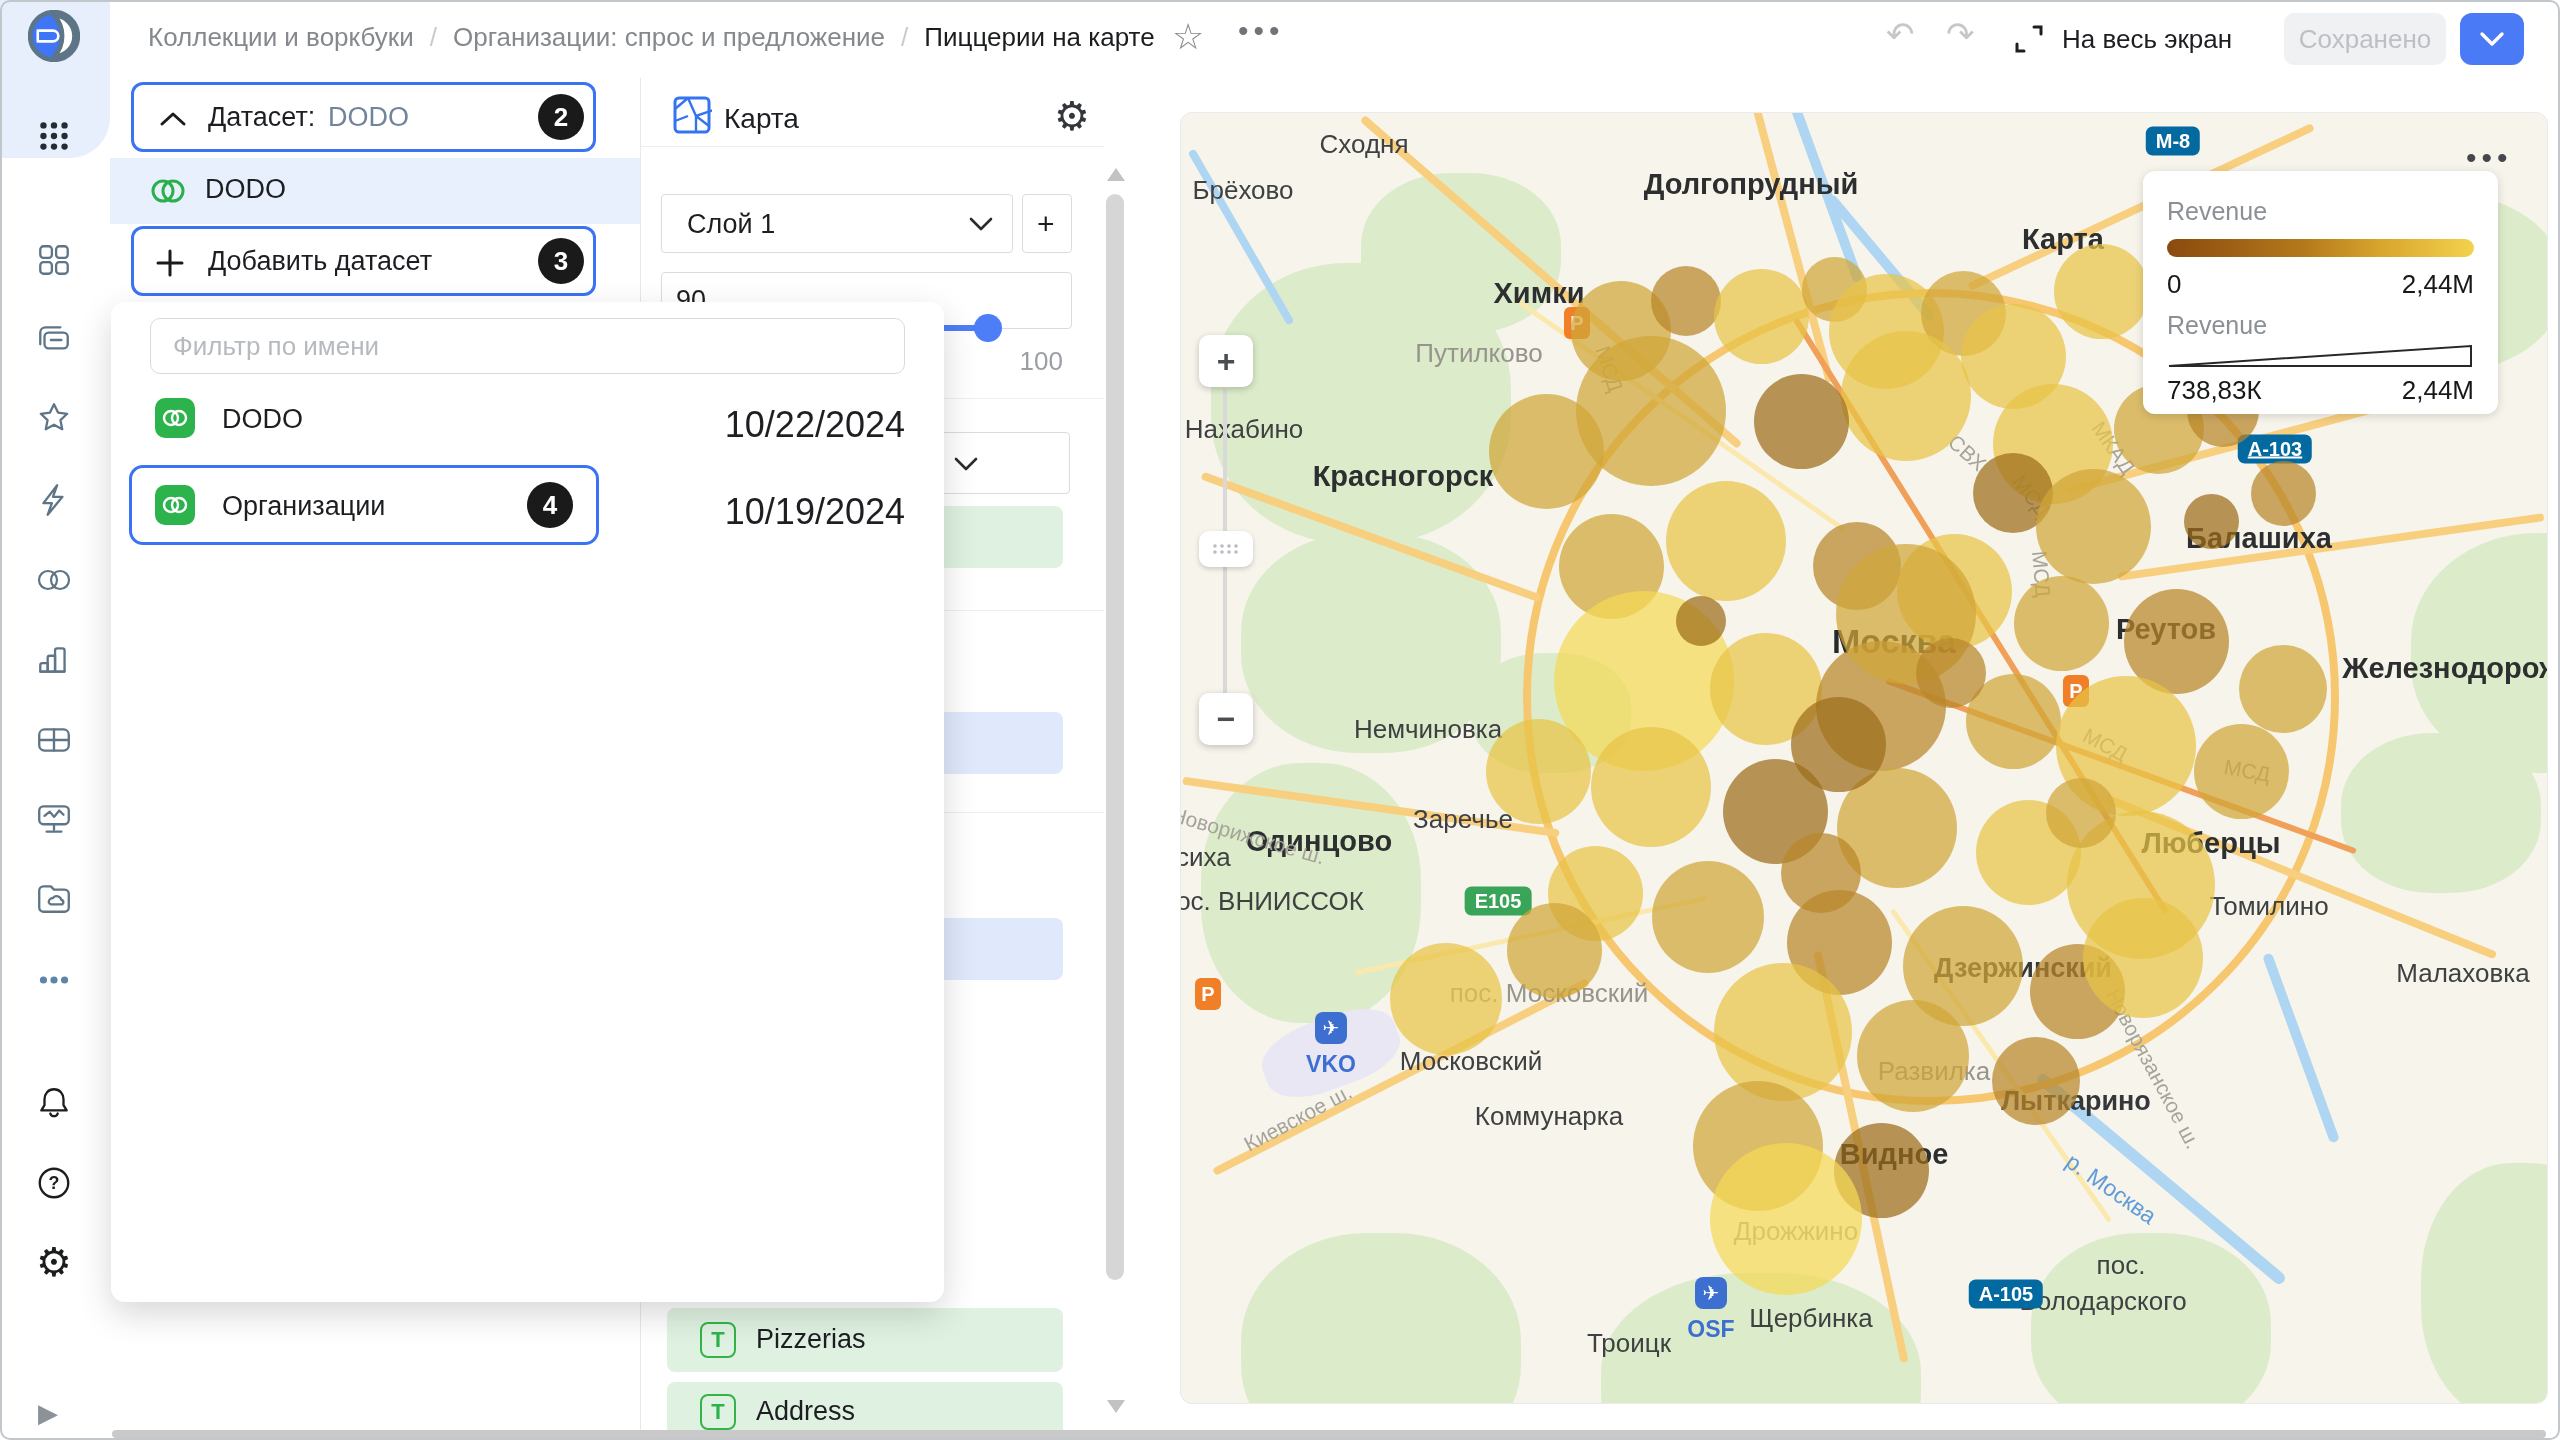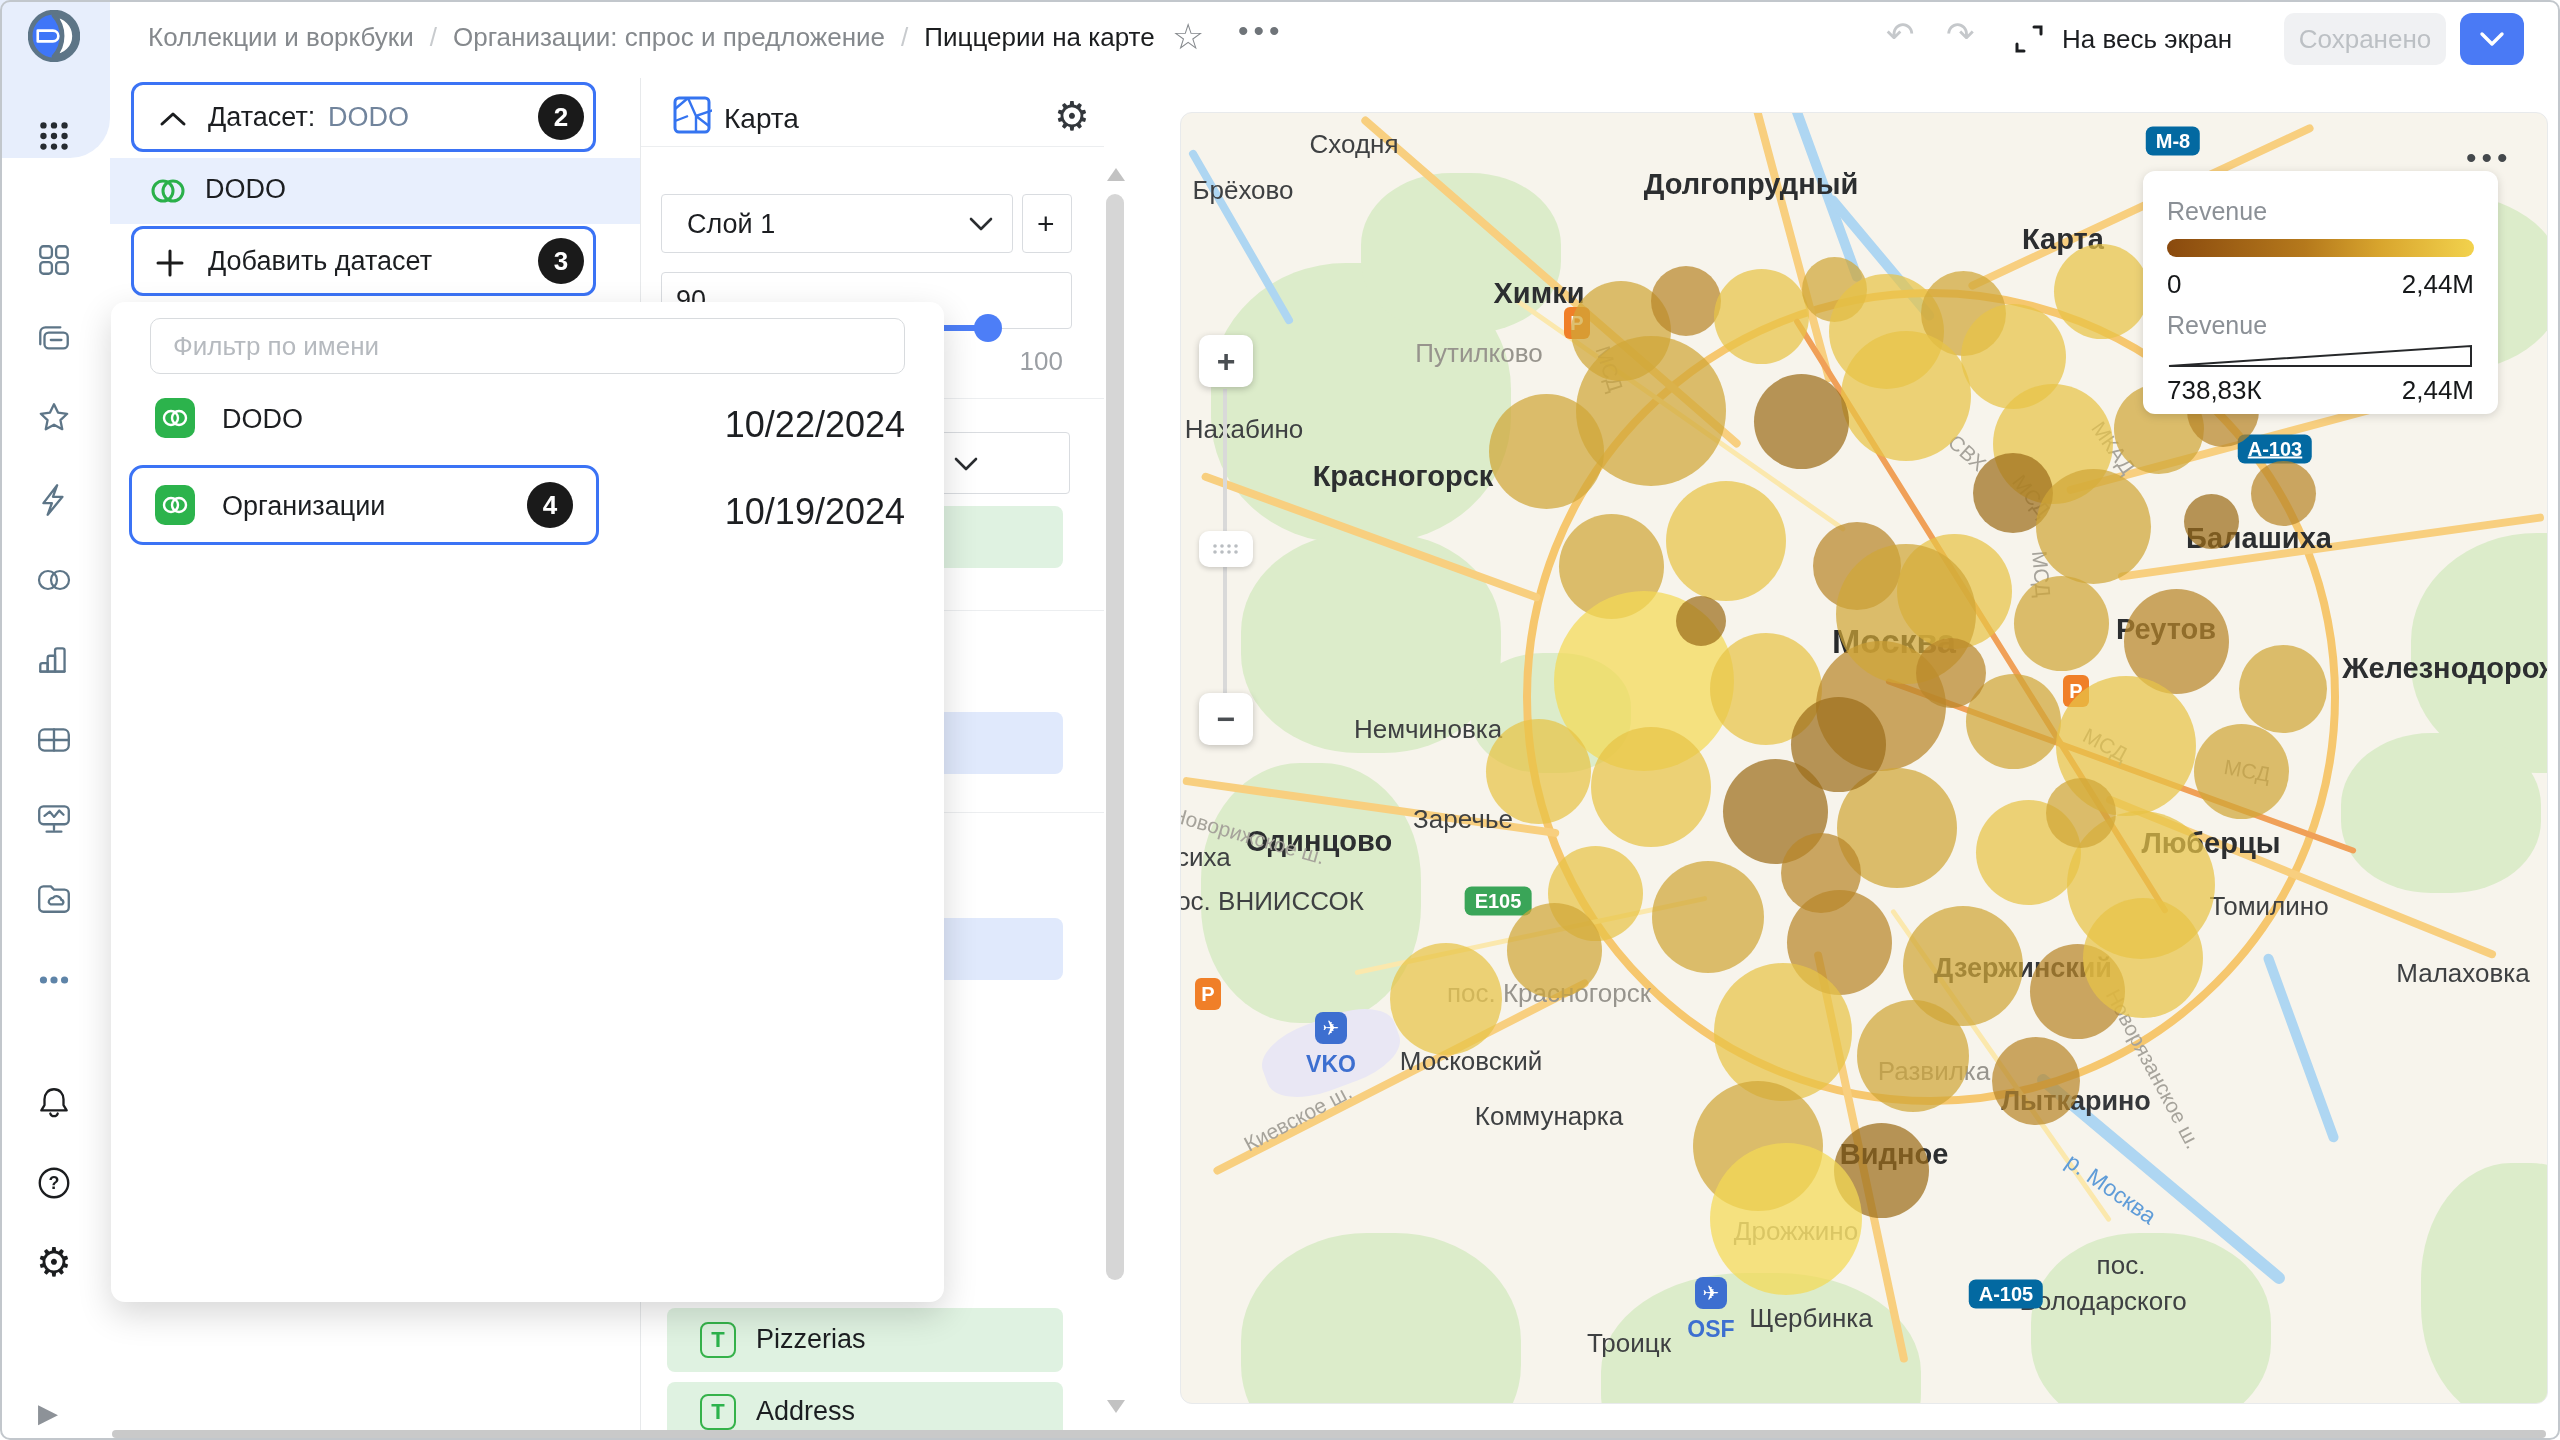--- a/index.html
+++ b/index.html
@@ -406,39 +406,39 @@
     <div class="mlabel ml-lg" style="left: 570px; top: 71px;">Долгопрудный</div>
     <div class="mlabel ml-lg" style="left: 882px; top: 126px;">Карта</div>
     <div class="mlabel ml-lg" style="left: 358px; top: 180px;">Химки</div>
     <div class="mlabel ml-lg" style="left: 222px; top: 363px;">Красногорск</div>
     <div class="mlabel ml-lg" style="left: 1078px; top: 425px;">Балашиха</div>
     <div class="mlabel ml-lg" style="left: 985px; top: 516px;">Реутов</div>
     <div class="mlabel ml-lg" style="left: 1300px; top: 555px;">Железнодорожный</div>
     <div class="mlabel ml-lg" style="left: 1030px; top: 730px;">Люберцы</div>
     <div class="mlabel ml-lg" style="left: 138px; top: 728px;">Одинцово</div>
     <div class="mlabel ml-lg" style="left: 713px; top: 1041px;">Видное</div>
-    <div class="mlabel ml-md" style="left: 173px; top: 31px;">Сходня</div>
+    <div class="mlabel ml-md" style="left: 183px; top: 31px;">Сходня</div>
     <div class="mlabel ml-md" style="left: 62px; top: 77px;">Брёхово</div>
     <div class="mlabel ml-md" style="left: 63px; top: 316px;">Нахабино</div>
     <div class="mlabel ml-md" style="left: 247px; top: 616px;">Немчиновка</div>
     <div class="mlabel ml-md" style="left: 282px; top: 706px;">Заречье</div>
     <div class="mlabel ml-md" style="left: 8px; top: 744px;">пасиха</div>
     <div class="mlabel ml-md" style="left: 82px; top: 788px;">пос. ВНИИССОК</div>
     <div class="mlabel ml-md" style="left: 290px; top: 948px;">Московский</div>
     <div class="mlabel ml-md" style="left: 368px; top: 1003px;">Коммунарка</div>
     <div class="mlabel ml-md" style="left: 1282px; top: 860px;">Малаховка</div>
     <div class="mlabel ml-md" style="left: 1088px; top: 793px;">Томилино</div>
     <div class="mlabel ml-md" style="left: 630px; top: 1205px;">Щербинка</div>
     <div class="mlabel ml-md" style="left: 448px; top: 1230px;">Троицк</div>
     <div class="mlabel ml-md" style="left: 940px; top: 1152px;">пос.</div>
     <div class="mlabel ml-md" style="left: 922px; top: 1188px;">Володарского</div>
     <div class="mlabel ml-sb" style="left: 842px; top: 855px;">Дзержинский</div>
     <div class="mlabel ml-sb" style="left: 895px; top: 988px;">Лыткарино</div>
     <div class="mlabel ml-dim" style="left: 298px; top: 240px;">Путилково</div>
-    <div class="mlabel ml-dim" style="left: 368px; top: 880px;">пос. Красногорск</div>
+    <div class="mlabel ml-dim" style="left: 368px; top: 880px;">пос. Московский</div>
     <div class="mlabel ml-dim" style="left: 753px; top: 958px;">Развилка</div>
     <div class="mlabel ml-dim" style="left: 615px; top: 1118px;">Дрожжино</div>
     <div class="mlabel ml-road" style="left: 932px; top: 335px; transform: translate(-50%, -50%) rotate(55deg);">МКАД</div>
     <div class="mlabel ml-road" style="left: 786px; top: 340px; transform: translate(-50%, -50%) rotate(42deg);">СВХ</div>
     <div class="mlabel ml-road" style="left: 850px; top: 383px; transform: translate(-50%, -50%) rotate(52deg);">МСД</div>
     <div class="mlabel ml-road" style="left: 860px; top: 461px; transform: translate(-50%, -50%) rotate(85deg);">МСД</div>
     <div class="mlabel ml-road" style="left: 924px; top: 632px; transform: translate(-50%, -50%) rotate(28deg);">МСД</div>
     <div class="mlabel ml-road" style="left: 1066px; top: 658px; transform: translate(-50%, -50%) rotate(10deg);">МСД</div>
     <div class="mlabel ml-road" style="left: 428px; top: 256px; transform: translate(-50%, -50%) rotate(72deg);">МСД</div>
     <div class="mlabel ml-road" style="left: 67px; top: 723px; transform: translate(-50%, -50%) rotate(16deg);">Новорижское ш.</div>

